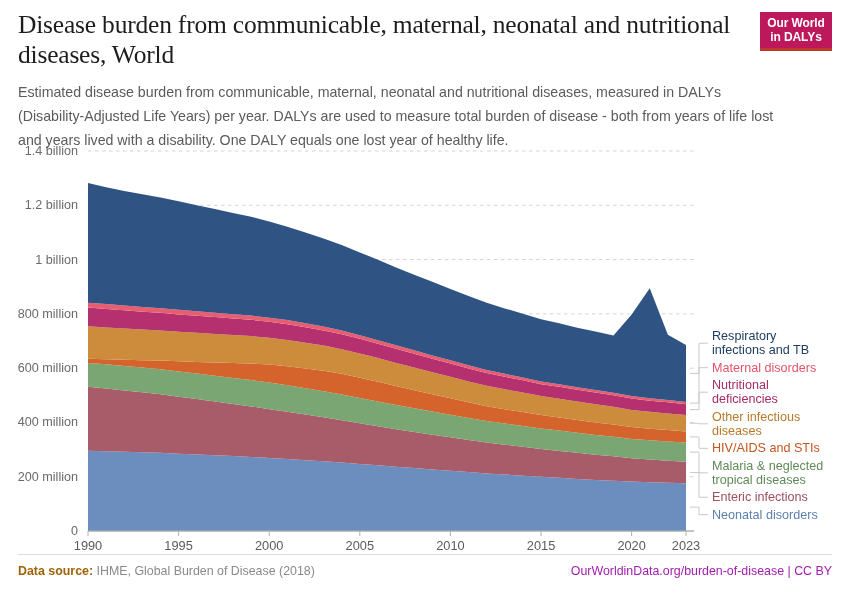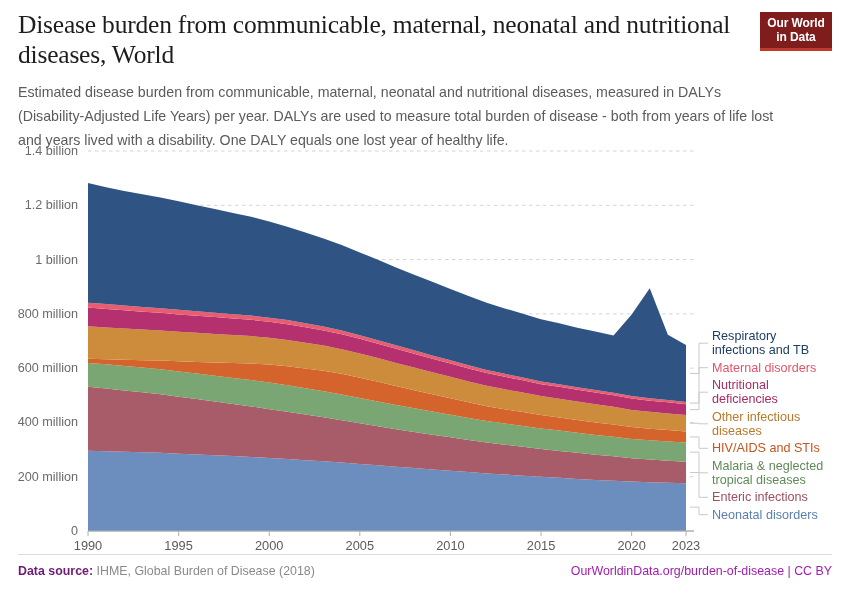--- a/index.html
+++ b/index.html
@@ -18,21 +18,21 @@
     color:#1d1d1d;letter-spacing:-0.2px;
     margin:0;width:720px;
   }
   .subtitle{
     font-size:14.2px;line-height:24px;color:#5b5b5b;
     margin:10px 0 0 0;width:765px;font-weight:400;
   }
   
   .owid-logo{
     position:absolute;right:0;top:2px;width:72px;
-    background:#7f1d1d;text-align:center;
+    background:#be185d;text-align:center;
     padding:5px 4px 4px 4px;box-sizing:border-box;
     border-bottom:3px solid #c0392b;
   }
   .owid-logo .l1,.owid-logo .l2{
     display:block;color:#fff;font-size:12px;line-height:13.5px;font-weight:700;
     letter-spacing:-0.1px;
   }
 
   
   .plot-wrap{position:absolute;left:0;top:140px;width:850px;height:410px;}
@@ -58,36 +58,36 @@
   }
 
   
   .footer{
     position:absolute;left:18px;right:18px;bottom:14px;height:22px;
     border-top:1px solid #dcdcdc;padding-top:9px;
   }
   .footer-left{
     position:absolute;left:0;top:9px;font-size:12.4px;color:#8a8a8a;
   }
-  .footer-left b{color:#701a75;font-weight:700;}
+  .footer-left b{color:#a16207;font-weight:700;}
   .footer-right{
     position:absolute;right:0;top:9px;font-size:12.4px;color:#a21caf;
   }
 </style>
 </head>
 <body>
 
 <div class="chart-root">
 
   <div class="header">
     <h1 class="title">Disease burden from communicable, maternal, neonatal and nutritional diseases, World</h1>
     <p class="subtitle">Estimated disease burden from communicable, maternal, neonatal and nutritional diseases, measured in DALYs (Disability-Adjusted Life Years) per year. DALYs are used to measure total burden of disease - both from years of life lost and years lived with a disability. One DALY equals one lost year of healthy life.</p>
     <div class="owid-logo">
       <span class="l1">Our World</span>
-      <span class="l2">in Data</span>
+      <span class="l2">in DALYs</span>
     </div>
   </div>
 
   <div class="plot-wrap">
     <svg class="plot" width="850" height="410" viewBox="0 0 850 410">
       <g>
           <line x1="88" x2="694" y1="391" y2="391" class="gridline zero"></line>
           <line x1="88" x2="694" y1="336.7142857142857" y2="336.7142857142857" class="gridline"></line>
           <line x1="88" x2="694" y1="282.42857142857144" y2="282.42857142857144" class="gridline"></line>
           <line x1="88" x2="694" y1="228.14285714285714" y2="228.14285714285714" class="gridline"></line>

